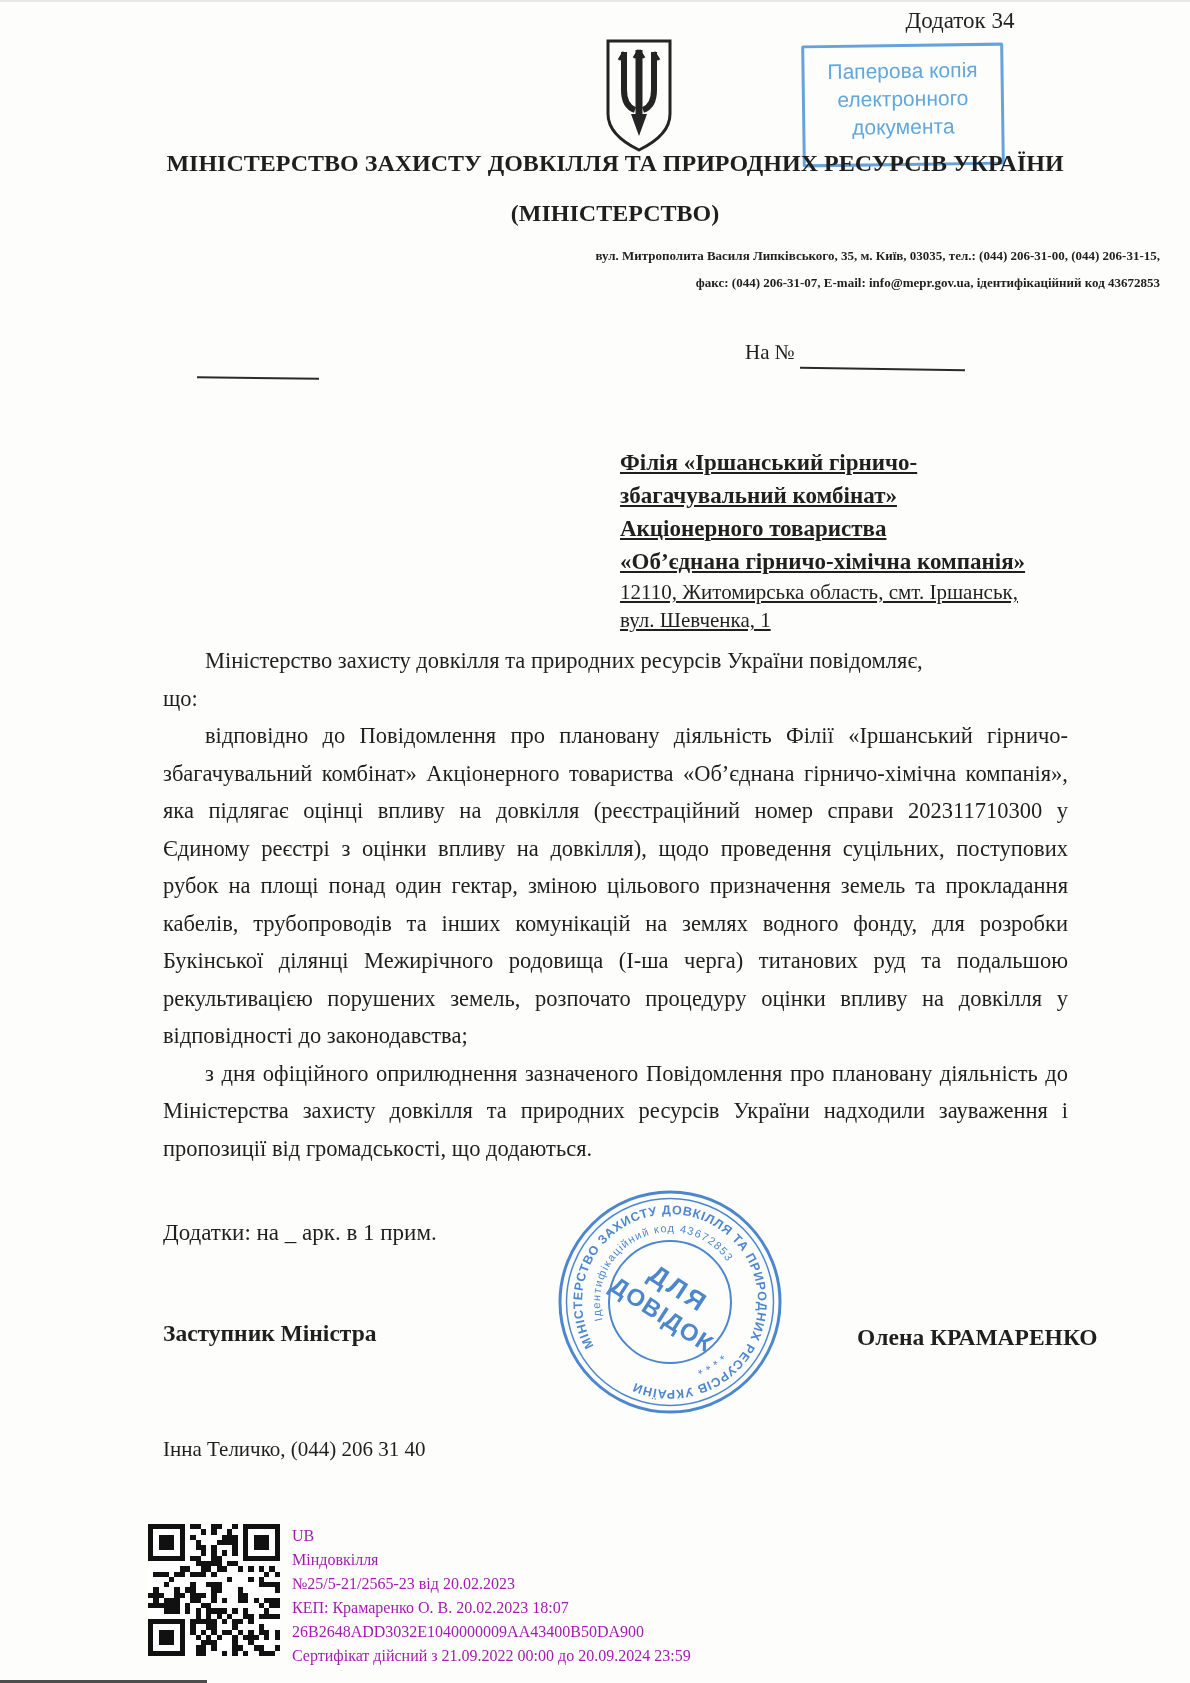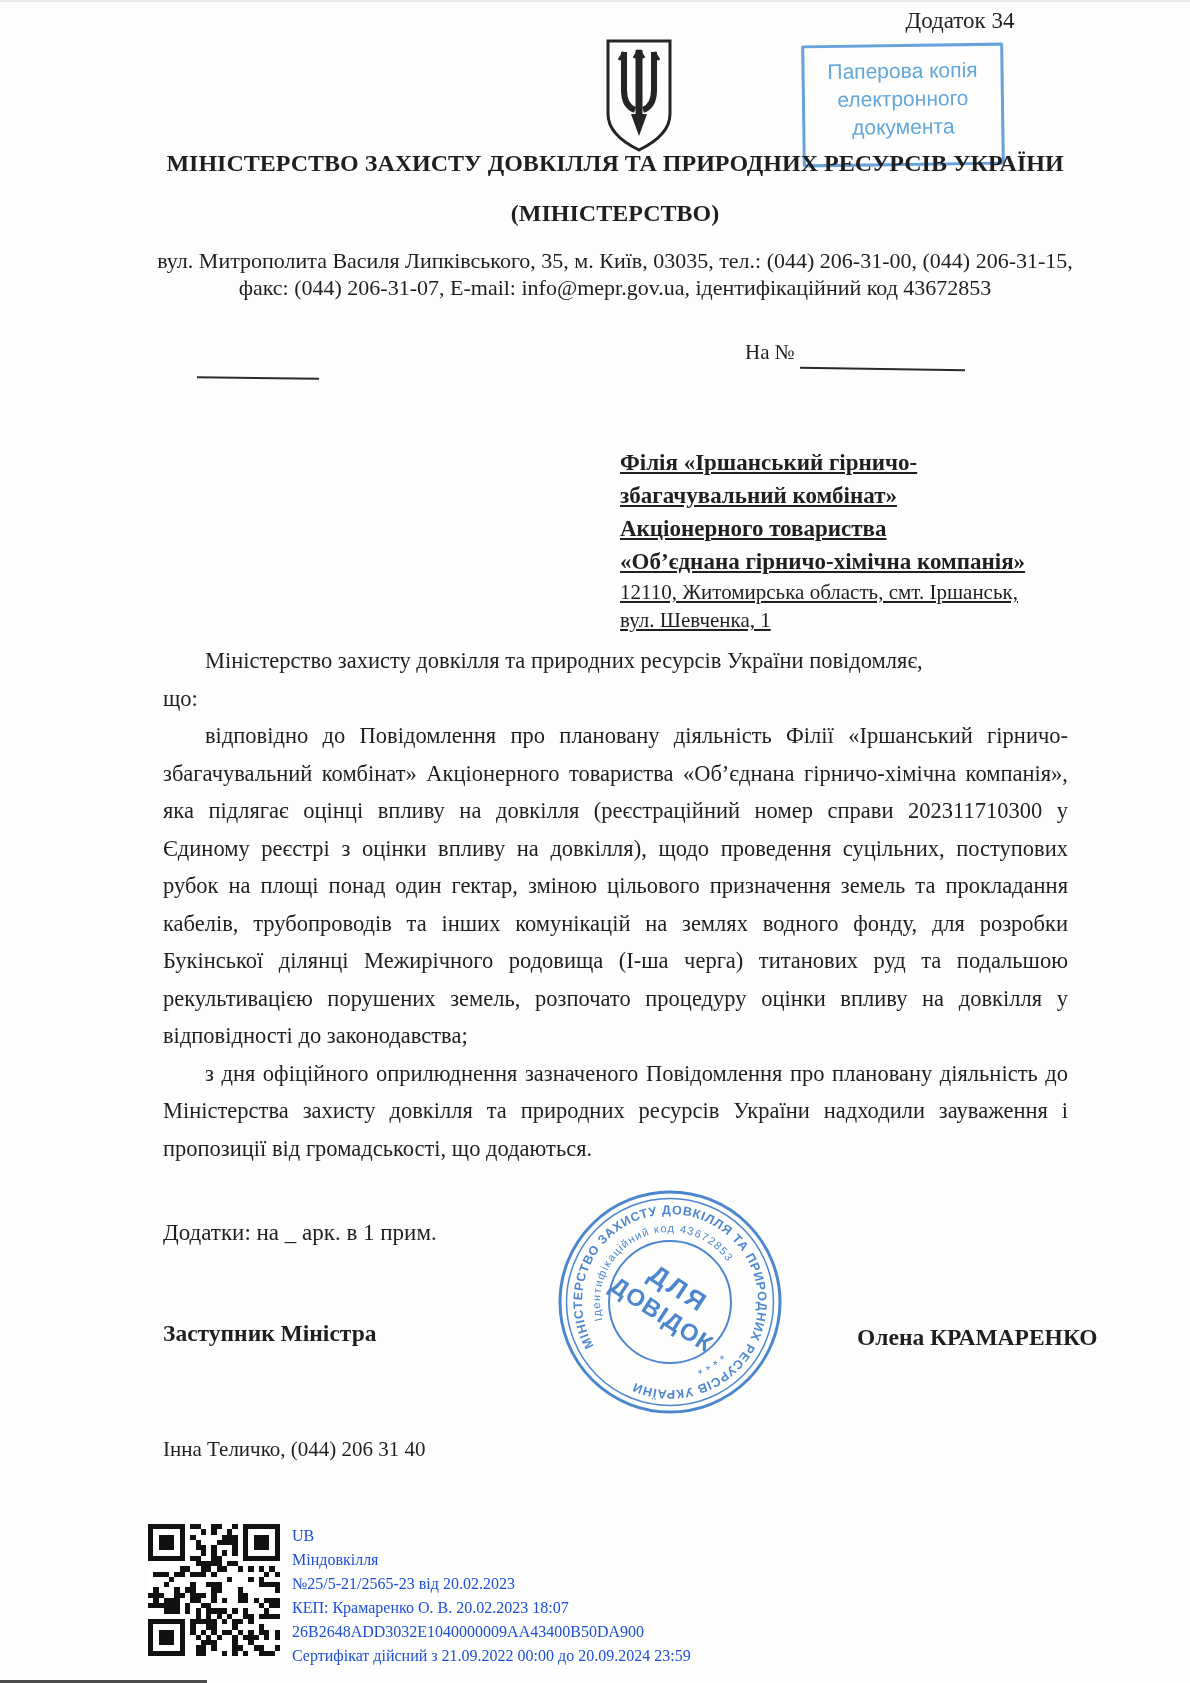--- a/index.html
+++ b/index.html
@@ -13,37 +13,37 @@
   .paper-stamp{
     top:42px; left:802px; width:196px; height:106px;
     border:3px solid #5b9bd8; border-radius:2px;
     color:#55a0d8; font-family:"Liberation Sans", sans-serif;
     font-size:21px; line-height:28px; text-align:center;
     padding-top:10px; transform:rotate(-0.8deg); opacity:0.92;
   }
   .trident{top:36px; left:604px;}
   .ministry-name{top:148px; left:70px; width:1090px; text-align:center; font-weight:bold; font-size:24px;}
   .ministry-short{top:198px; left:70px; width:1090px; text-align:center; font-weight:bold; font-size:24px;}
-  .addr{left:70px; width:1090px; text-align:center; font-weight:normal; font-size:22px;}
+  .addr{left:70px; width:1090px; text-align:right; font-weight:bold; font-size:13px;}
   .addr1{top:246px;} .addr2{top:273px;}
   .ref-left-line{top:375px; left:197px; width:122px; border-bottom:2px solid #2a2a2a; transform:rotate(0.6deg);}
   .na-no{top:338px; left:745px; font-size:21px;}
   .na-no-line{top:366px; left:800px; width:165px; border-bottom:2px solid #2a2a2a; transform:rotate(0.8deg);}
   .recipient{top:444px; left:620px; width:470px;text-decoration:underline;}
   .recipient .b{font-weight:bold; font-size:23px; line-height:33px;}
   .recipient .n{font-size:21px; line-height:28px;}
   .body-text{top:640px; left:163px; width:905px; font-size:22.5px; line-height:37.5px;}
   .body-text p{margin:0; text-align:justify; text-indent:42px;}
   .attachments{top:1218px; left:163px; font-size:23px;font-family:Liberation Serif, serif;}
   .deputy{top:1318px; left:163px; font-size:23.5px; font-weight:bold;}
   .signer{top:1322px; left:857px; font-size:23.5px; font-weight:bold;}
   .round-stamp{top:1185px; left:555px; opacity:0.92;}
   .contact{top:1435px; left:163px; font-size:21px;}
   .qr{top:1522px; left:148px;}
-  .esign{top:1522px; left:292px; font-size:16px; line-height:24px; color:#1d4ed8;}
+  .esign{top:1522px; left:292px; font-size:16px; line-height:24px; color:#a21caf;}
   .scan-bar{bottom:0; left:0; width:207px; height:5px; background:#4d4d4d;}
   .stamp-sans{font-family:"Liberation Sans", sans-serif;}
 </style>
 </head>
 <body>
 
 <div class="page">
 
   <div class="abs annex">Додаток 34</div>
 

